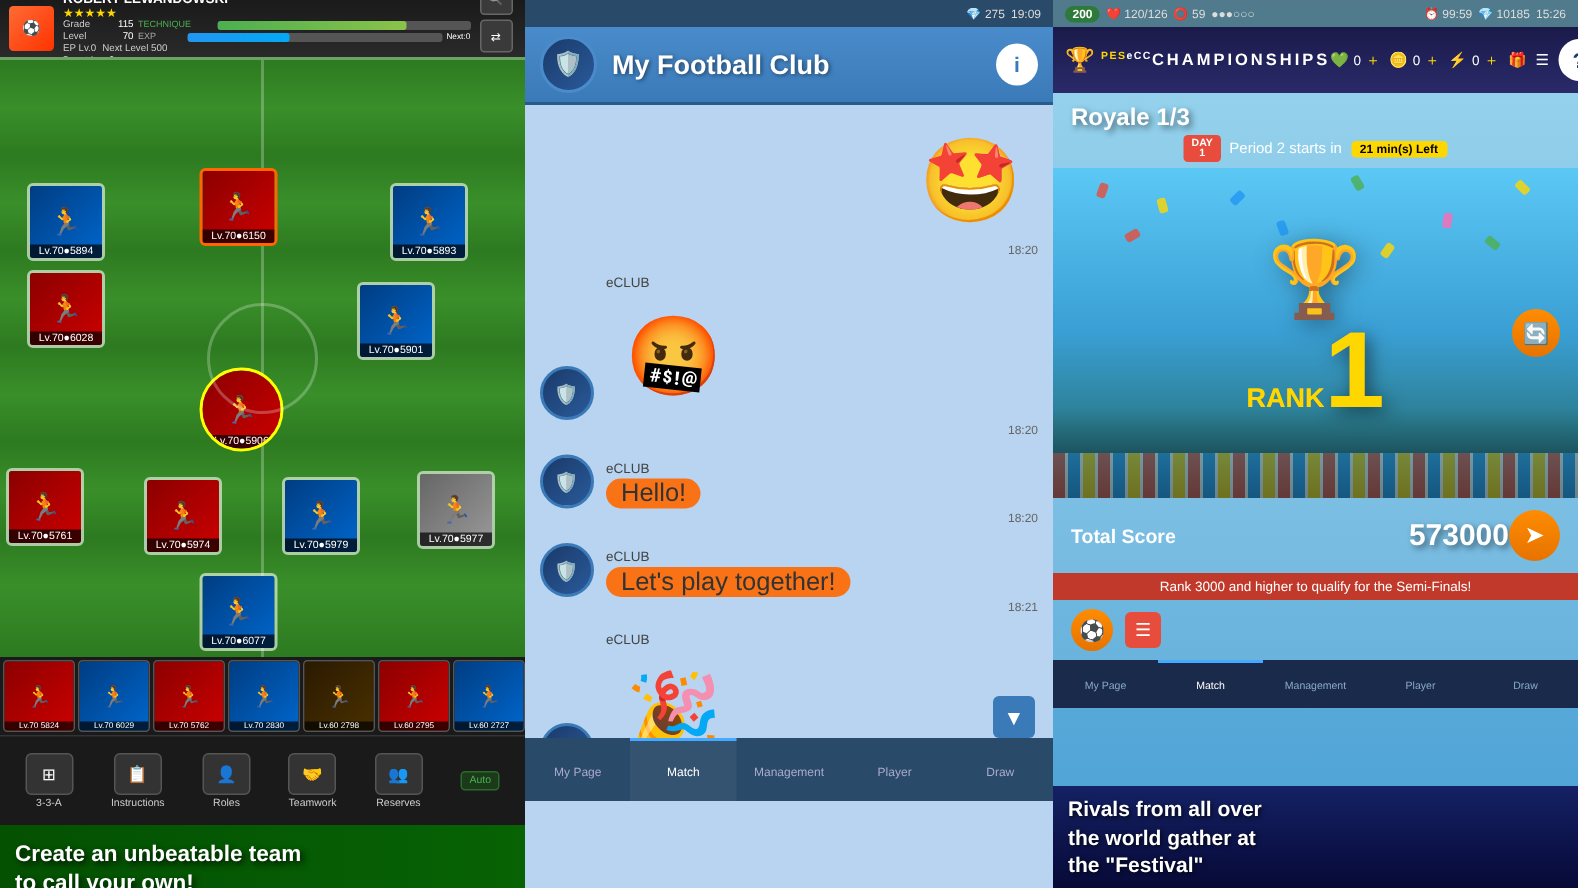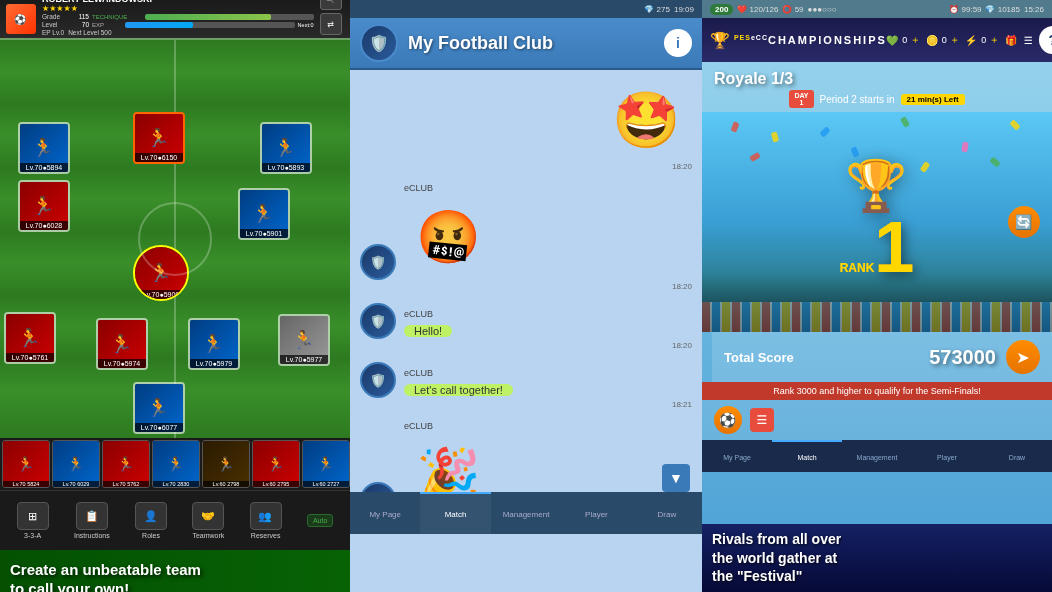--- a/index.html
+++ b/index.html
@@ -473,24 +473,24 @@
       width: 100px;
       height: 80px;
       border-radius: 8px;
       display: flex;
       align-items: center;
       justify-content: center;
       font-size: 40px;
     }
 
     .msg-text-bubble {
-      background: #bef264;
+      background: #f97316;
       border-radius: 12px;
       padding: 0 10px;
-      font-size: 11px;
+      font-size: 17px;
       color: #333;
       display: inline-block;
     }
 
     .msg-time {
       font-size: 8px;
       color: #666;
       margin-top: 2px;
       align-self: flex-end;
     }
@@ -749,22 +749,20 @@
       cursor: pointer;
       color: #fff;
     }
 
     
     .score-section {
       background: rgba(255,255,255,0.15);
       padding: 8px 12px;
       display: flex;
       align-items: center;
-      gap: 10px;
-      margin-left: 10px;
     }
 
     .score-label {
       color: #fff;
       font-size: 13px;
       font-weight: bold;
       flex: 1;
     }
 
     .score-value {
@@ -1144,21 +1142,21 @@
         </div>
       </div>
       <div class="msg-time">18:20</div>
     </div>
 
     <div class="chat-msg">
       <div class="msg-row">
         <div class="msg-avatar">🛡️</div>
         <div class="msg-bubble">
           <div class="msg-sender">eCLUB</div>
-          <div class="msg-text-bubble">Let's call together!</div>
+          <div class="msg-text-bubble">Let's play together!</div>
         </div>
       </div>
       <div class="msg-time">18:21</div>
     </div>
 
     <div class="chat-msg">
       <div class="msg-row">
         <div class="msg-avatar">🛡️</div>
         <div class="msg-bubble">
           <div class="msg-sender">eCLUB</div>
@@ -1255,21 +1253,21 @@
     <div class="confetti-piece" style="background:#ff69b4;top:30px;left:260px;transform:rotate(10deg);"></div>
     <div class="confetti-piece" style="background:#ffd700;top:8px;left:310px;transform:rotate(-45deg);"></div>
     <div class="confetti-piece" style="background:#e74c3c;top:40px;left:50px;transform:rotate(60deg);"></div>
     <div class="confetti-piece" style="background:#2196f3;top:35px;left:150px;transform:rotate(-20deg);"></div>
     <div class="confetti-piece" style="background:#ffd700;top:50px;left:220px;transform:rotate(35deg);"></div>
     <div class="confetti-piece" style="background:#4caf50;top:45px;left:290px;transform:rotate(-50deg);"></div>
 
     <div class="rank1-trophy">
       <div class="trophy-big">🏆</div>
       <div style="display:flex;align-items:baseline;justify-content:center;">
-        <span class="rank-label" style="font-size:12px;color:#ffd700;-webkit-text-fill-color:#ffd700;font-weight:900;">RANK</span>
+        <span class="rank-label" style="font-size:18px;color:#ffd700;-webkit-text-fill-color:#ffd700;font-weight:900;">RANK</span>
         <span class="rank-number" style="-webkit-text-fill-color:#ffd700;color:#ffd700;">1</span>
       </div>
     </div>
 
     <div class="refresh-btn">🔄</div>
 
     <div class="stadium-bottom">
       <div class="audience-strip"></div>
     </div>
   </div>

